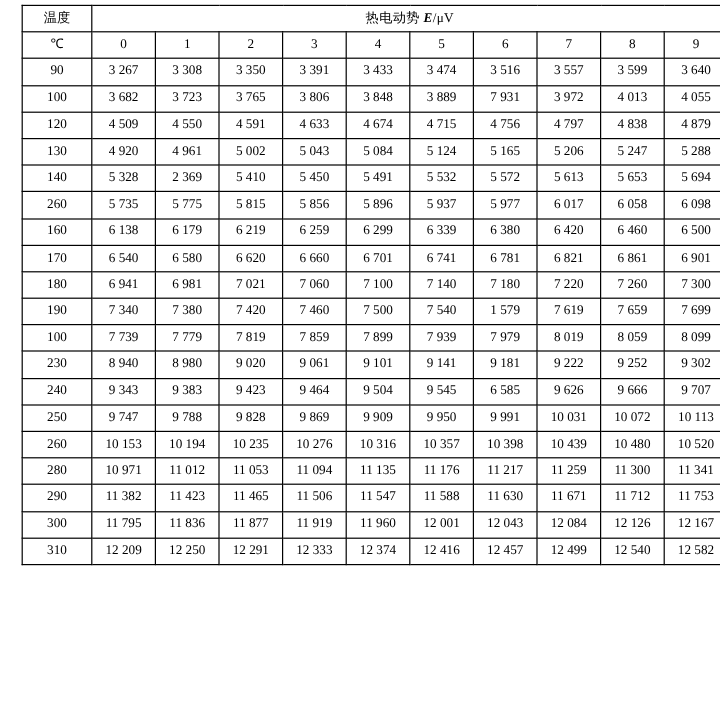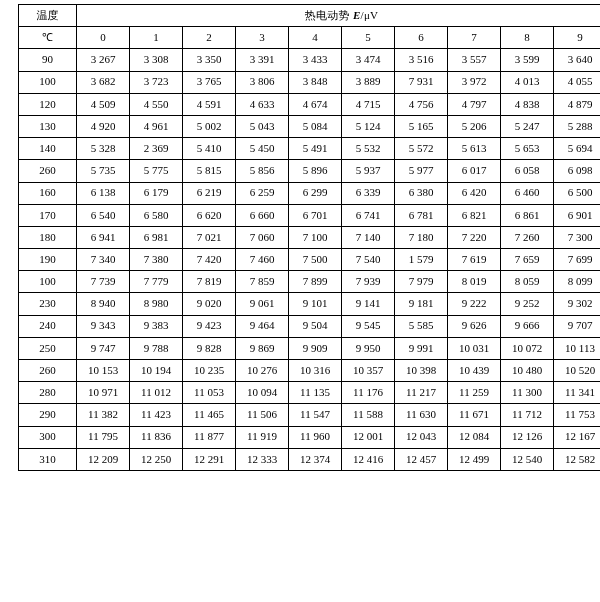--- a/index.html
+++ b/index.html
@@ -271,21 +271,21 @@
           <td class="val">9 302</td>
         </tr>
         <tr>
           <td class="rowlabel">240</td>
           <td class="val">9 343</td>
           <td class="val">9 383</td>
           <td class="val">9 423</td>
           <td class="val">9 464</td>
           <td class="val">9 504</td>
           <td class="val">9 545</td>
-          <td class="val">5 585</td>
+          <td class="val">6 585</td>
           <td class="val">9 626</td>
           <td class="val">9 666</td>
           <td class="val">9 707</td>
         </tr>
         <tr>
           <td class="rowlabel">250</td>
           <td class="val">9 747</td>
           <td class="val">9 788</td>
           <td class="val">9 828</td>
           <td class="val">9 869</td>
@@ -307,21 +307,21 @@
           <td class="val">10 398</td>
           <td class="val">10 439</td>
           <td class="val">10 480</td>
           <td class="val">10 520</td>
         </tr>
         <tr>
           <td class="rowlabel">280</td>
           <td class="val">10 971</td>
           <td class="val">11 012</td>
           <td class="val">11 053</td>
-          <td class="val">10 094</td>
+          <td class="val">11 094</td>
           <td class="val">11 135</td>
           <td class="val">11 176</td>
           <td class="val">11 217</td>
           <td class="val">11 259</td>
           <td class="val">11 300</td>
           <td class="val">11 341</td>
         </tr>
         <tr>
           <td class="rowlabel">290</td>
           <td class="val">11 382</td>

